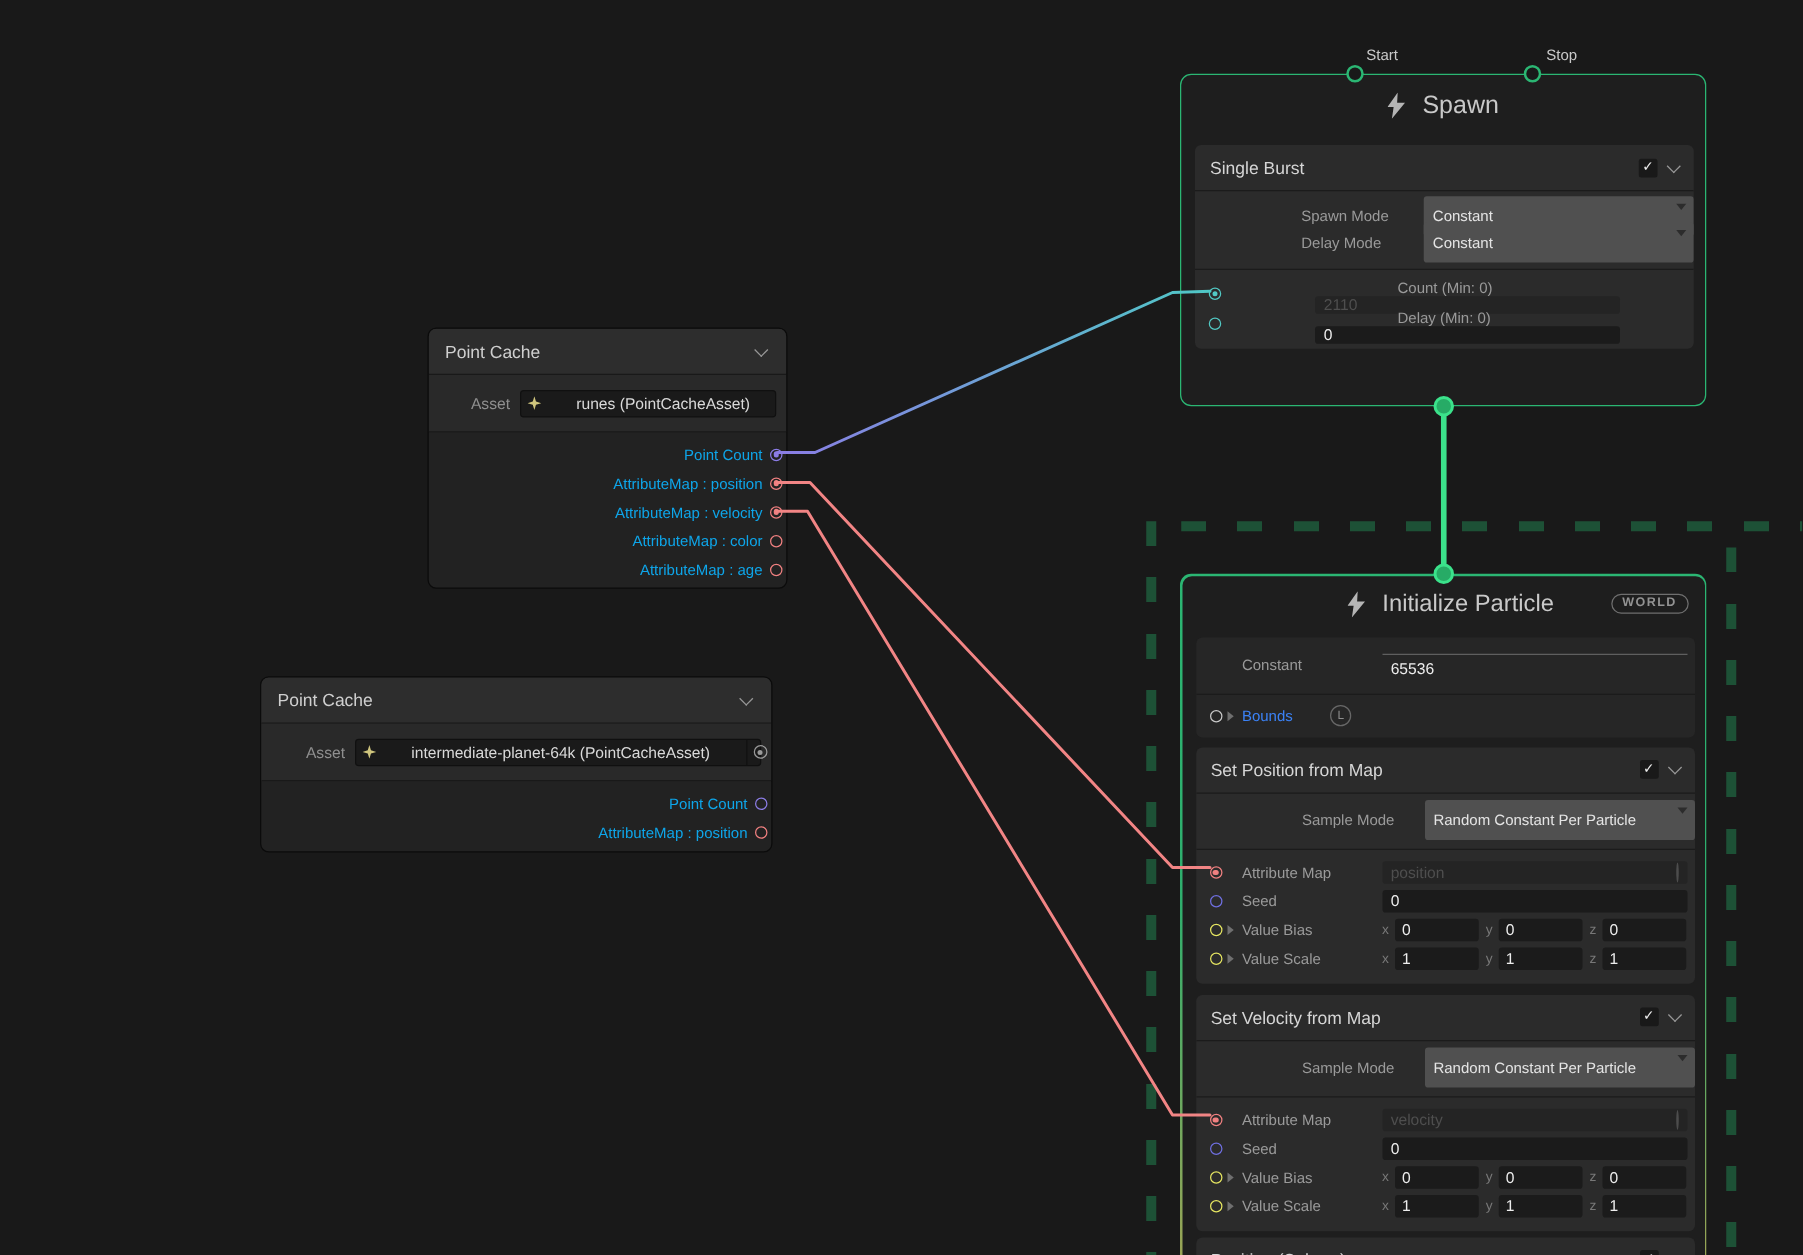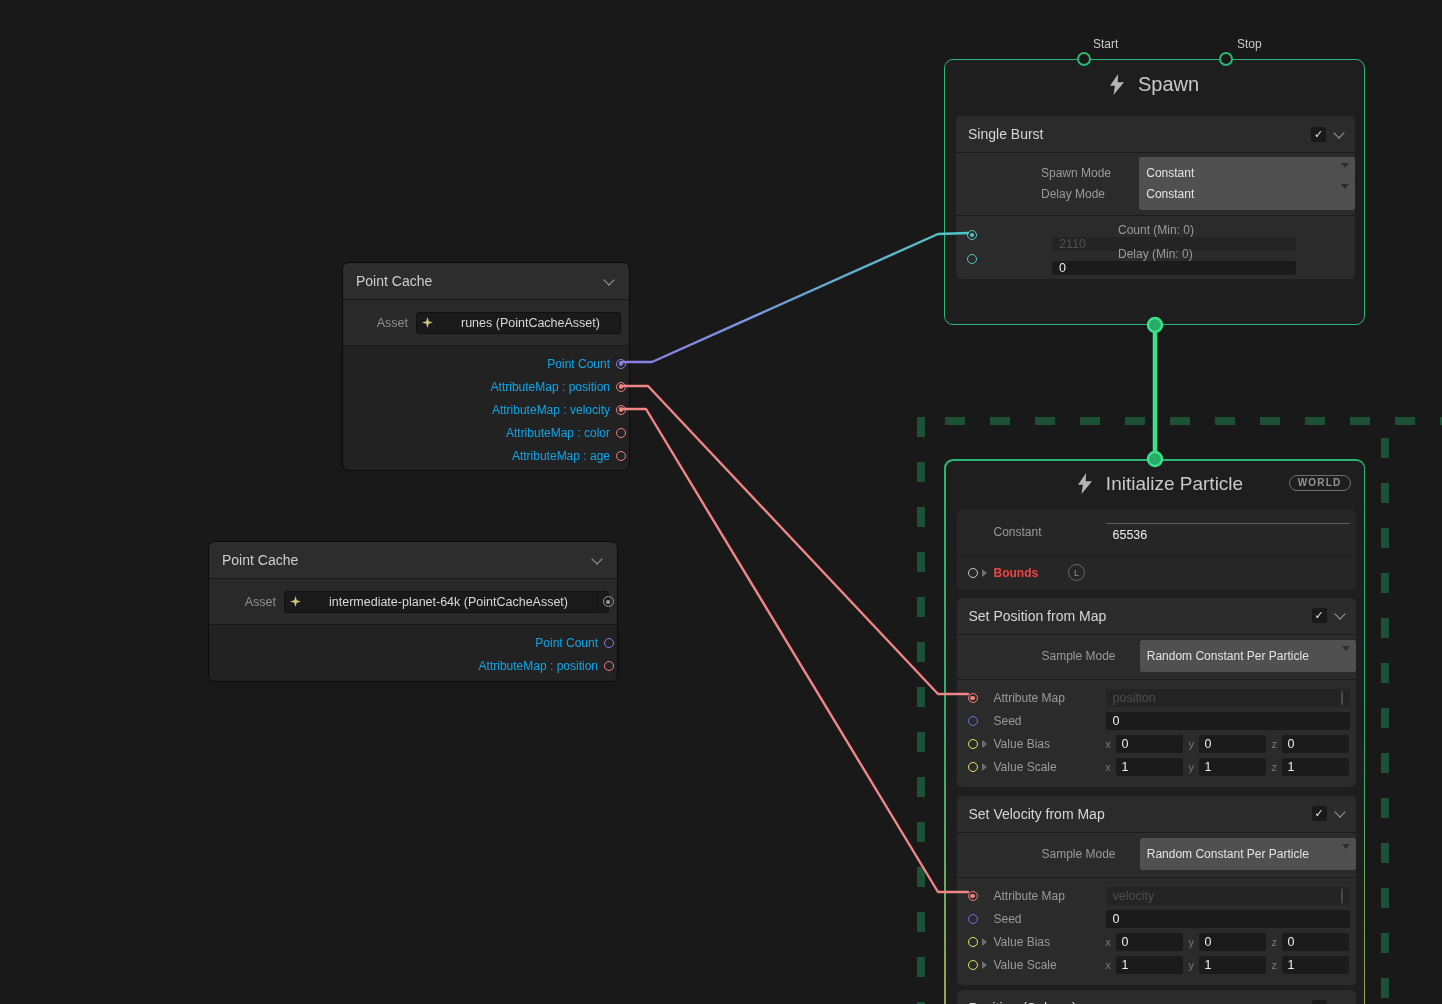--- a/index.html
+++ b/index.html
@@ -81,21 +81,21 @@
   .axis{font-size:11px;color:#787878;width:7px;margin-right:3px;flex:none;}
   .sfield{width:67px;height:18px;background:#1b1b1b;border-radius:2.5px;display:flex;align-items:center;
           padding:0 6px;box-sizing:border-box;font-size:12.5px;color:#ededed;margin-right:6px;flex:none;}
 
   .cap-row{position:relative;display:flex;align-items:center;height:45px;padding-left:37px;}
   .cap-row .lbl{width:112px;font-size:12px;color:#9a9a9a;}
   .cap-field{width:244px;border-top:1px solid #5f5f5f;padding:4px 7px 0;box-sizing:border-box;
              font-size:12.5px;color:#ededed;}
   .bounds-row{position:relative;display:flex;align-items:center;height:34px;padding-left:37px;
               border-top:1px solid #1b1b1b;}
-  .bounds-row .lbl{font-size:12px;color:#ef4444;font-weight:bold;}
+  .bounds-row .lbl{font-size:12px;color:#3b82f6;}
   .licon{margin-left:30px;width:17px;height:17px;border:1.4px solid #676767;border-radius:50%;
          display:flex;align-items:center;justify-content:center;font-size:9.5px;color:#8d8d8d;box-sizing:border-box;}
 
   
   .pc-header{display:flex;align-items:center;height:36px;padding:0 13px;background:#2d2d2d;
              border-bottom:1px solid #191919;font-size:14px;color:#cfcfcf;}
   .pc-header .chev{margin-left:auto;}
   .pc-asset{display:flex;align-items:center;justify-content:flex-end;height:45px;background:#292929;
             border-bottom:1px solid #191919;padding-right:8px;}
   .alabel{font-size:12.5px;color:#8f8f8f;margin-right:8px;}

